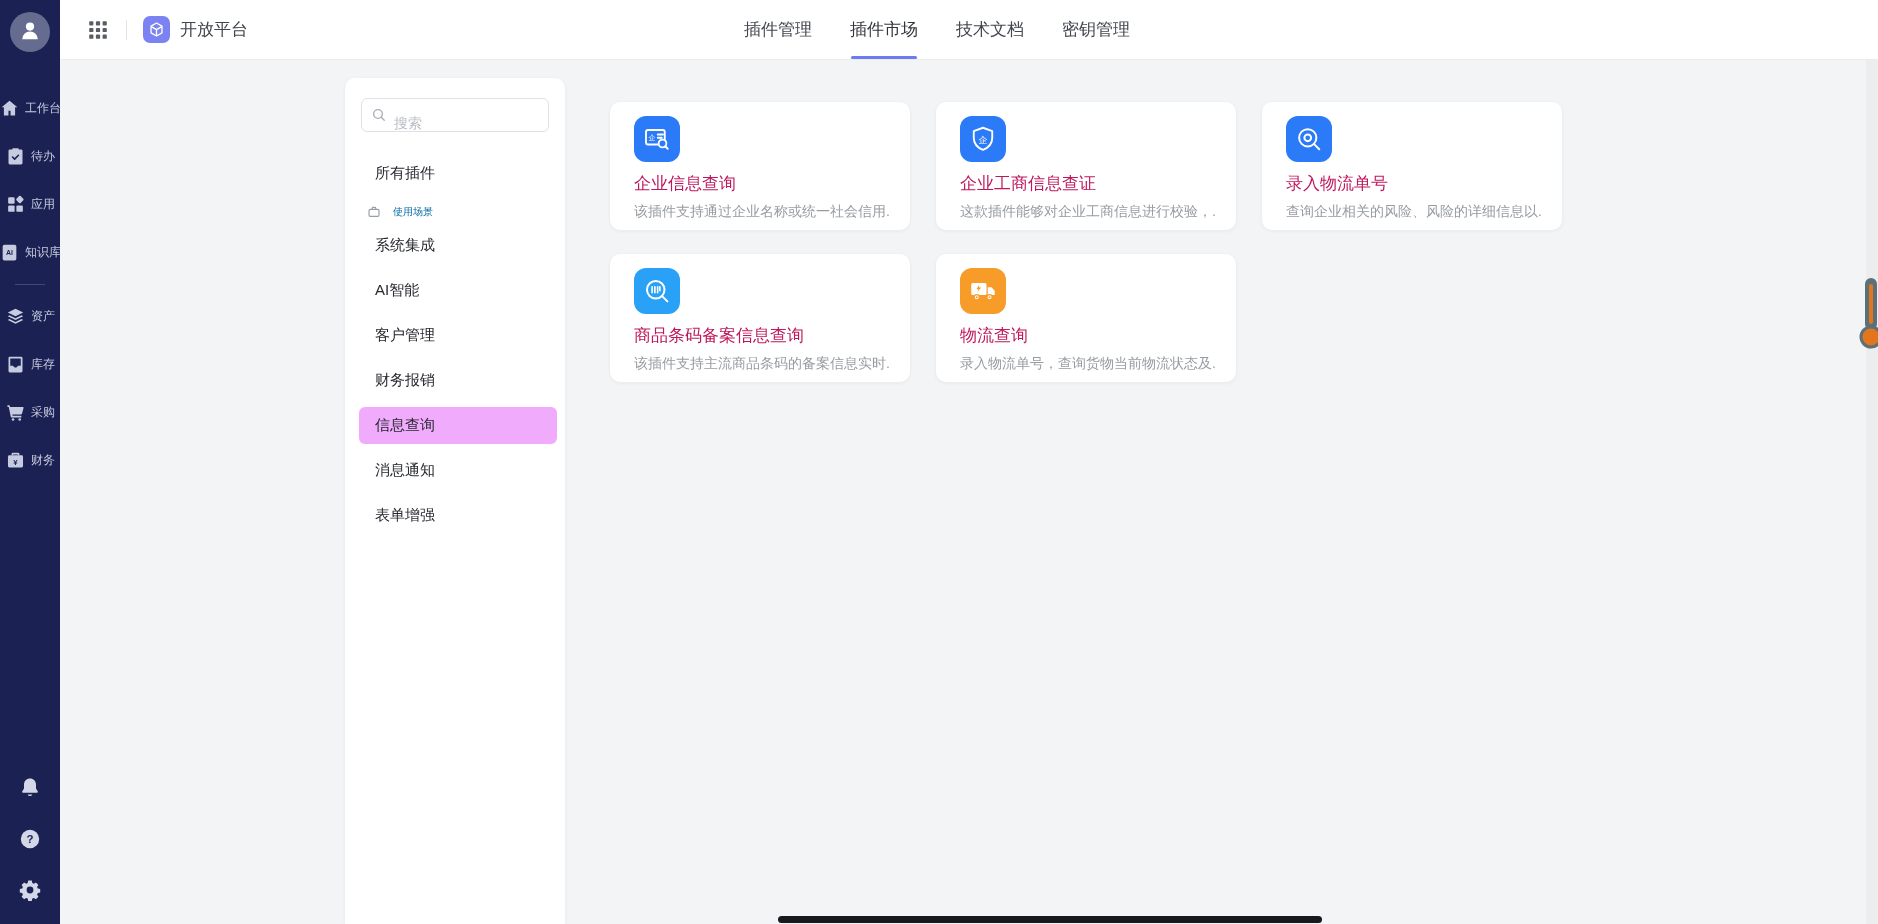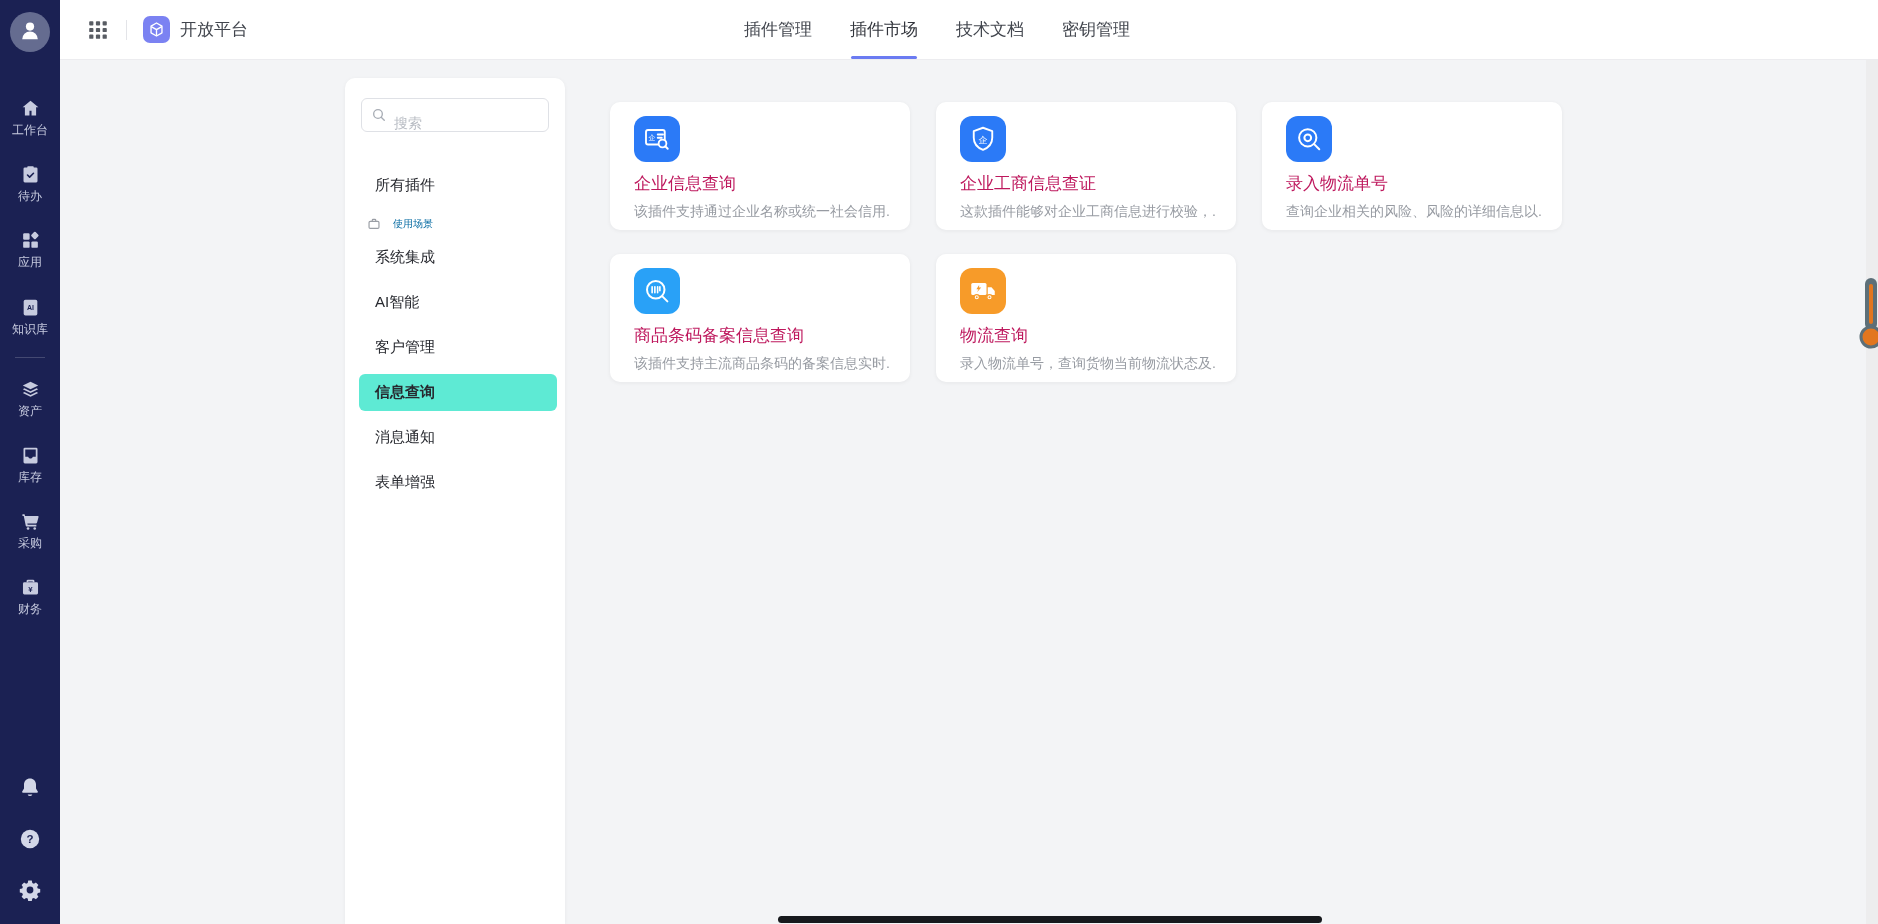--- a/index.html
+++ b/index.html
@@ -10,21 +10,21 @@
     font-family:"Liberation Sans","DejaVu Sans",sans-serif;
   }
 
   
   .rail { position:absolute; left:0; top:0; width:60px; height:100%;
     background:#1b2153; display:flex; flex-direction:column; align-items:center; z-index:5; }
   .avatar { width:40px; height:40px; border-radius:50%; background:#656c90;
     margin-top:12px; display:flex; align-items:center; justify-content:center; cursor:pointer; flex:none; }
   .avatar svg { width:26px; height:26px; }
   .rail-nav { margin-top:46px; display:flex; flex-direction:column; align-items:center; gap:27px; width:100%; }
-  .rail-item { display:flex; flex-direction:column; align-items:center; gap:5px; cursor:pointer; }
+  .rail-item { display:flex; flex-direction:row; align-items:center; gap:5px; cursor:pointer; }
   .rail-item .ricon { width:21px; height:21px; display:block; }
   .rail-item svg { width:21px; height:21px; fill:#c7cbdf; display:block; }
   .rail-label { font-size:12px; line-height:1.1; color:#c7cbdf; white-space:nowrap; }
   .rail-divider { width:30px; height:1px; background:rgba(255,255,255,.18); margin:-6px 0; }
   .rail-bottom { margin-top:auto; display:flex; flex-direction:column; align-items:center; gap:27px; padding-bottom:22px; }
   .rail-bottom-btn { width:24px; height:24px; cursor:pointer; }
   .rail-bottom-btn svg { width:24px; height:24px; fill:#d3d7e8; display:block; }
 
   
   .topbar { position:absolute; left:60px; top:0; right:0; height:60px; background:#fff;
@@ -43,28 +43,28 @@
     bottom:0; width:66px; height:3px; border-radius:2px; background:#6b7bf2; }
 
   
   .panel { position:absolute; left:345px; top:78px; width:220px; bottom:0; background:#fff;
     border-radius:10px 10px 0 0; box-shadow:0 1px 4px rgba(31,35,41,.05); z-index:2; }
   .search-wrap { position:relative; margin:20px 16px 0; }
   .search-input { width:100%; height:34px; border:1px solid #dfe1e6; border-radius:6px;
     padding:16px 10px 0 32px; font-size:14px; color:#333; outline:none; background:#fff; font-family:inherit; }
   .search-input::placeholder { color:#b9bdc4; }
   .search-icon { position:absolute; left:10px; top:9px; width:16px; height:16px; }
-  .all-plugins { margin:36px 8px 0 14px; padding:8px 0 8px 16px; font-size:15px; color:#27292f;
+  .all-plugins { margin:24px 8px 0 14px; padding:8px 0 8px 16px; font-size:15px; color:#27292f;
     border-radius:6px; cursor:pointer; }
   .section-label { display:flex; align-items:center; gap:12px; margin:14px 0 8px 22px;
     font-size:10px; color:#0369a1; }
   .section-label svg { width:14px; height:14px; display:block; }
   .cat-list { display:flex; flex-direction:column; gap:8px; margin:4px 8px 0 14px; }
   .cat { padding:9px 0 9px 16px; font-size:15px; color:#27292f; border-radius:6px; cursor:pointer; }
-  .cat.selected { background:#5eead4;font-weight:bold; }
+  .cat.selected { background:#f0abfc; }
 
   
   .cards { position:absolute; left:610px; top:102px; width:952px; display:flex; flex-wrap:wrap; gap:24px 26px; z-index:1; }
   .card { width:300px; height:128px; background:#fff; border-radius:10px;
     box-shadow:0 1px 4px rgba(31,35,41,.06); padding:14px 20px 0 24px; cursor:pointer; }
   .card-icon { width:46px; height:46px; border-radius:12px; display:flex; align-items:center; justify-content:center; }
   .card-icon svg { width:30px; height:30px; display:block; }
   .card-title { margin-top:10px; font-size:17px; color:#be185d; font-weight:500; white-space:nowrap; overflow:hidden; }
   .card-desc { margin-top:8px; font-size:14px; color:#979ba2; white-space:nowrap; overflow:hidden; }
 
@@ -224,20 +224,21 @@
           <rect x="3.5" y="7.5" width="17" height="12" rx="2"></rect>
           <path d="M9 7.5v-2A1.5 1.5 0 0 1 10.5 4h3A1.5 1.5 0 0 1 15 5.5v2"></path>
         </svg>
       </span>
     <span>使用场景</span>
   </div>
   <div class="cat-list" id="category-list">
       <div class="cat">系统集成</div>
       <div class="cat">AI智能</div>
       <div class="cat">客户管理</div>
+      <div class="cat">财务报销</div>
       <div class="cat selected">信息查询</div>
       <div class="cat">消息通知</div>
       <div class="cat">表单增强</div>
     </div>
 </aside>
 
 <main class="cards" id="card-grid">
     <div class="card">
       <div class="card-icon" style="background: rgb(43, 122, 247);">
         <svg viewBox="0 0 24 24" fill="none" stroke="#fff" stroke-width="1.5" stroke-linecap="round" stroke-linejoin="round">

